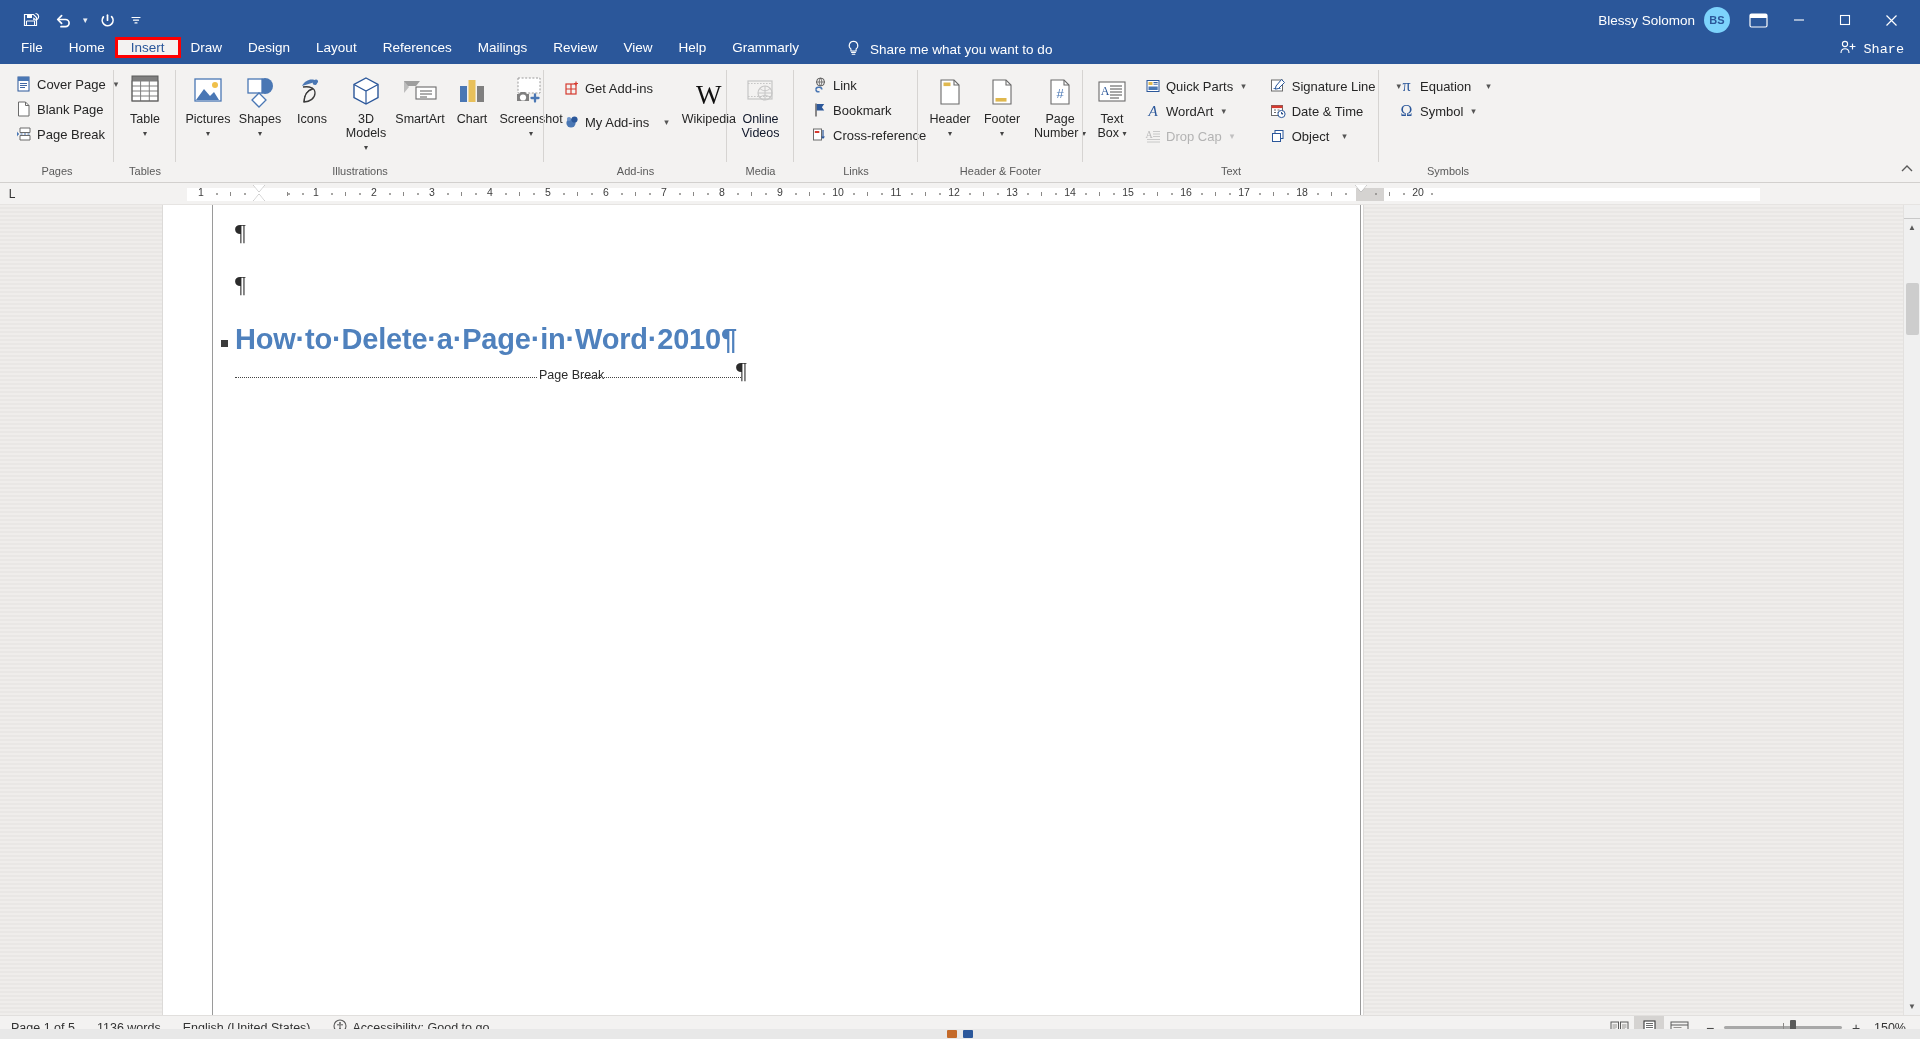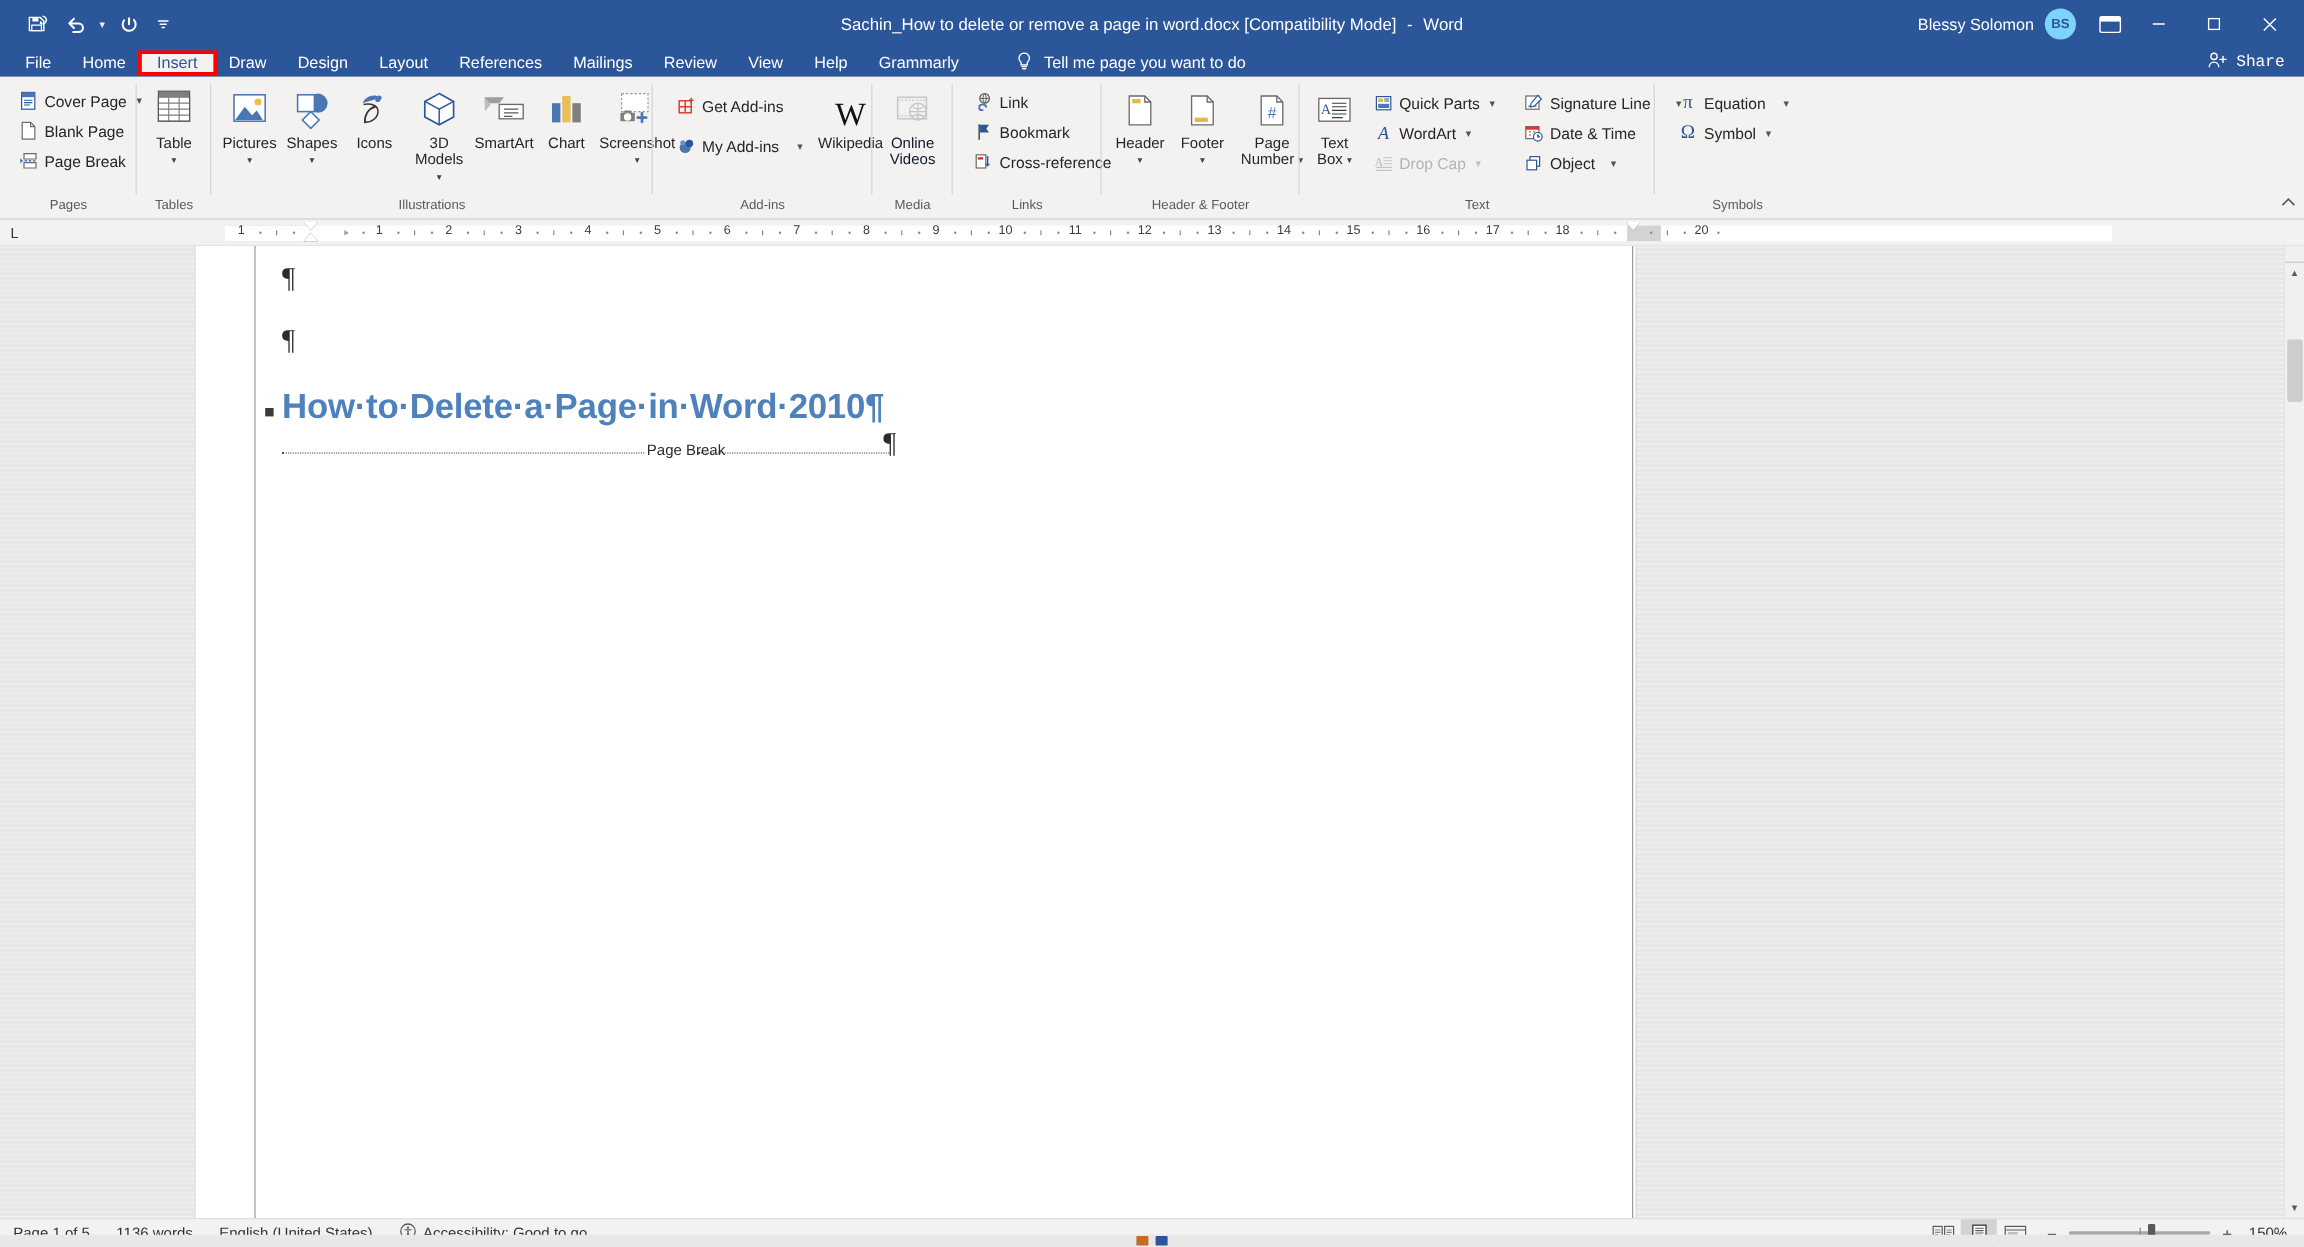--- a/index.html
+++ b/index.html
@@ -35,21 +35,21 @@
   .acct-name{ font-size:13.5px; color:#fff; }
   .avatar{
     width:26px;height:26px;border-radius:50%;background:#7dd3fc;color:#2b579a;
     display:flex;align-items:center;justify-content:center;font-size:11px;font-weight:bold;
   }
   .ribbon-display{ width:36px;height:30px;display:flex;align-items:center;justify-content:center;cursor:pointer;border-radius:2px;}
   .wbtn{ width:46px;height:40px;display:flex;align-items:center;justify-content:center;cursor:pointer;}
 
   
   .tabstrip{
-    height:24px;background:#2b579a;display:flex;align-items:center;position:relative;
+    height:24px;background:#2b579a;display:flex;align-items:flex-start;position:relative;
     padding-left:8px;
   }
   .tab{
     padding:0 13px;display:flex;align-items:center;font-size:13.5px;color:#ffffff;
     cursor:pointer; position:relative;
   }
   .tab.active{
     background:#f3f2f1; color:#2b579a;
   }
   .tab.highlight{
@@ -254,25 +254,20 @@
           <path d="M13.6 5.6a5.4 5.4 0 1 1-8.2 0.3" fill="none" stroke="#fff" stroke-width="1.7" stroke-linecap="round"></path>
         </svg>
     </div>
     <div class="qat-btn" style="width:22px">
       <svg width="14" height="14" viewBox="0 0 14 14">
           <path d="M3 4.5h8M4.5 7.2h5M6 9.9h2" stroke="#fff" stroke-width="1.2" stroke-linecap="round"></path>
         </svg>
     </div>
   </div>
 
-  <div class="title-center">
-    <span>Sachin_How to delete or remove a page in word.docx [Compatibility Mode]</span>
-    <span style="padding:0 5px;">-</span>
-    <span>Word</span>
-  </div>
 
   <div class="title-right">
     <div class="acct">
       <span class="acct-name">Blessy Solomon</span>
       <span class="avatar">BS</span>
     </div>
     <div class="ribbon-display">
       <svg width="19" height="15" viewBox="0 0 19 15">
           <rect x="1" y="1" width="17" height="13" rx="1.5" fill="none" stroke="#fff" stroke-width="1.2"></rect>
           <rect x="1" y="1" width="17" height="4" fill="#fff"></rect>
@@ -310,21 +305,21 @@
   <div class="tab">Help</div>
   <div class="tab">Grammarly</div>
 
   <div class="tellme">
     <span>
       <svg width="15" height="16" viewBox="0 0 15 16">
           <path d="M7.5 1.2a4.3 4.3 0 0 0-2.6 7.7v2.1h5.2V8.9A4.3 4.3 0 0 0 7.5 1.2z" fill="none" stroke="#fff" stroke-width="1.1"></path>
           <path d="M5.6 12.4h3.8M6.2 14.3h2.6" stroke="#fff" stroke-width="1.1" stroke-linecap="round"></path>
         </svg>
     </span>
-    <span>Tell me page you want to do</span>
+    <span>Share me what you want to do</span>
   </div>
 
   <div class="share">
     <span>
       <svg width="17" height="14" viewBox="0 0 17 14">
           <circle cx="5" cy="4" r="2.6" fill="none" stroke="#fff" stroke-width="1.1"></circle>
           <path d="M1 13c0-2.6 1.8-4.3 4-4.3s4 1.7 4 4.3" fill="none" stroke="#fff" stroke-width="1.1"></path>
           <path d="M12.5 4v5M10 6.5h5" stroke="#fff" stroke-width="1.2" stroke-linecap="round"></path>
         </svg>
     </span>

